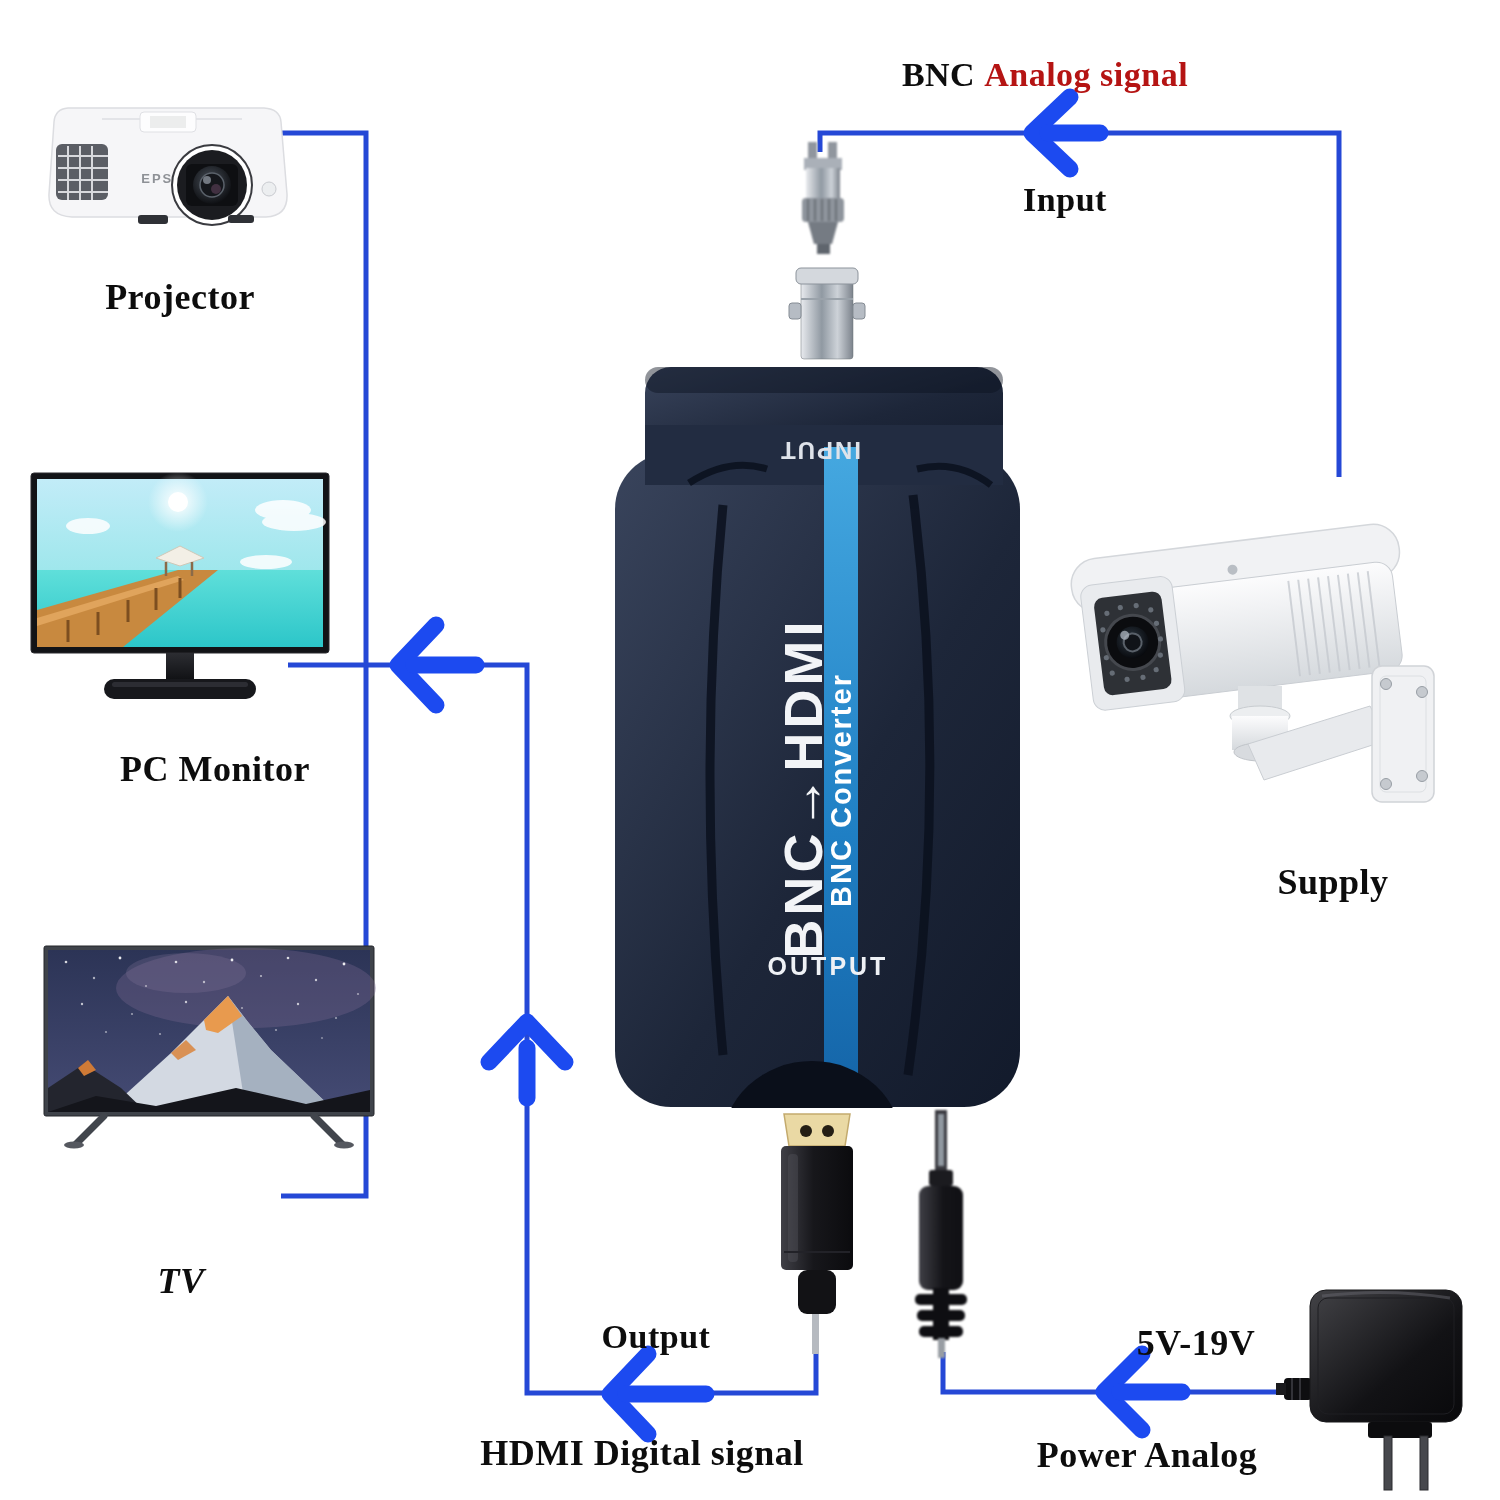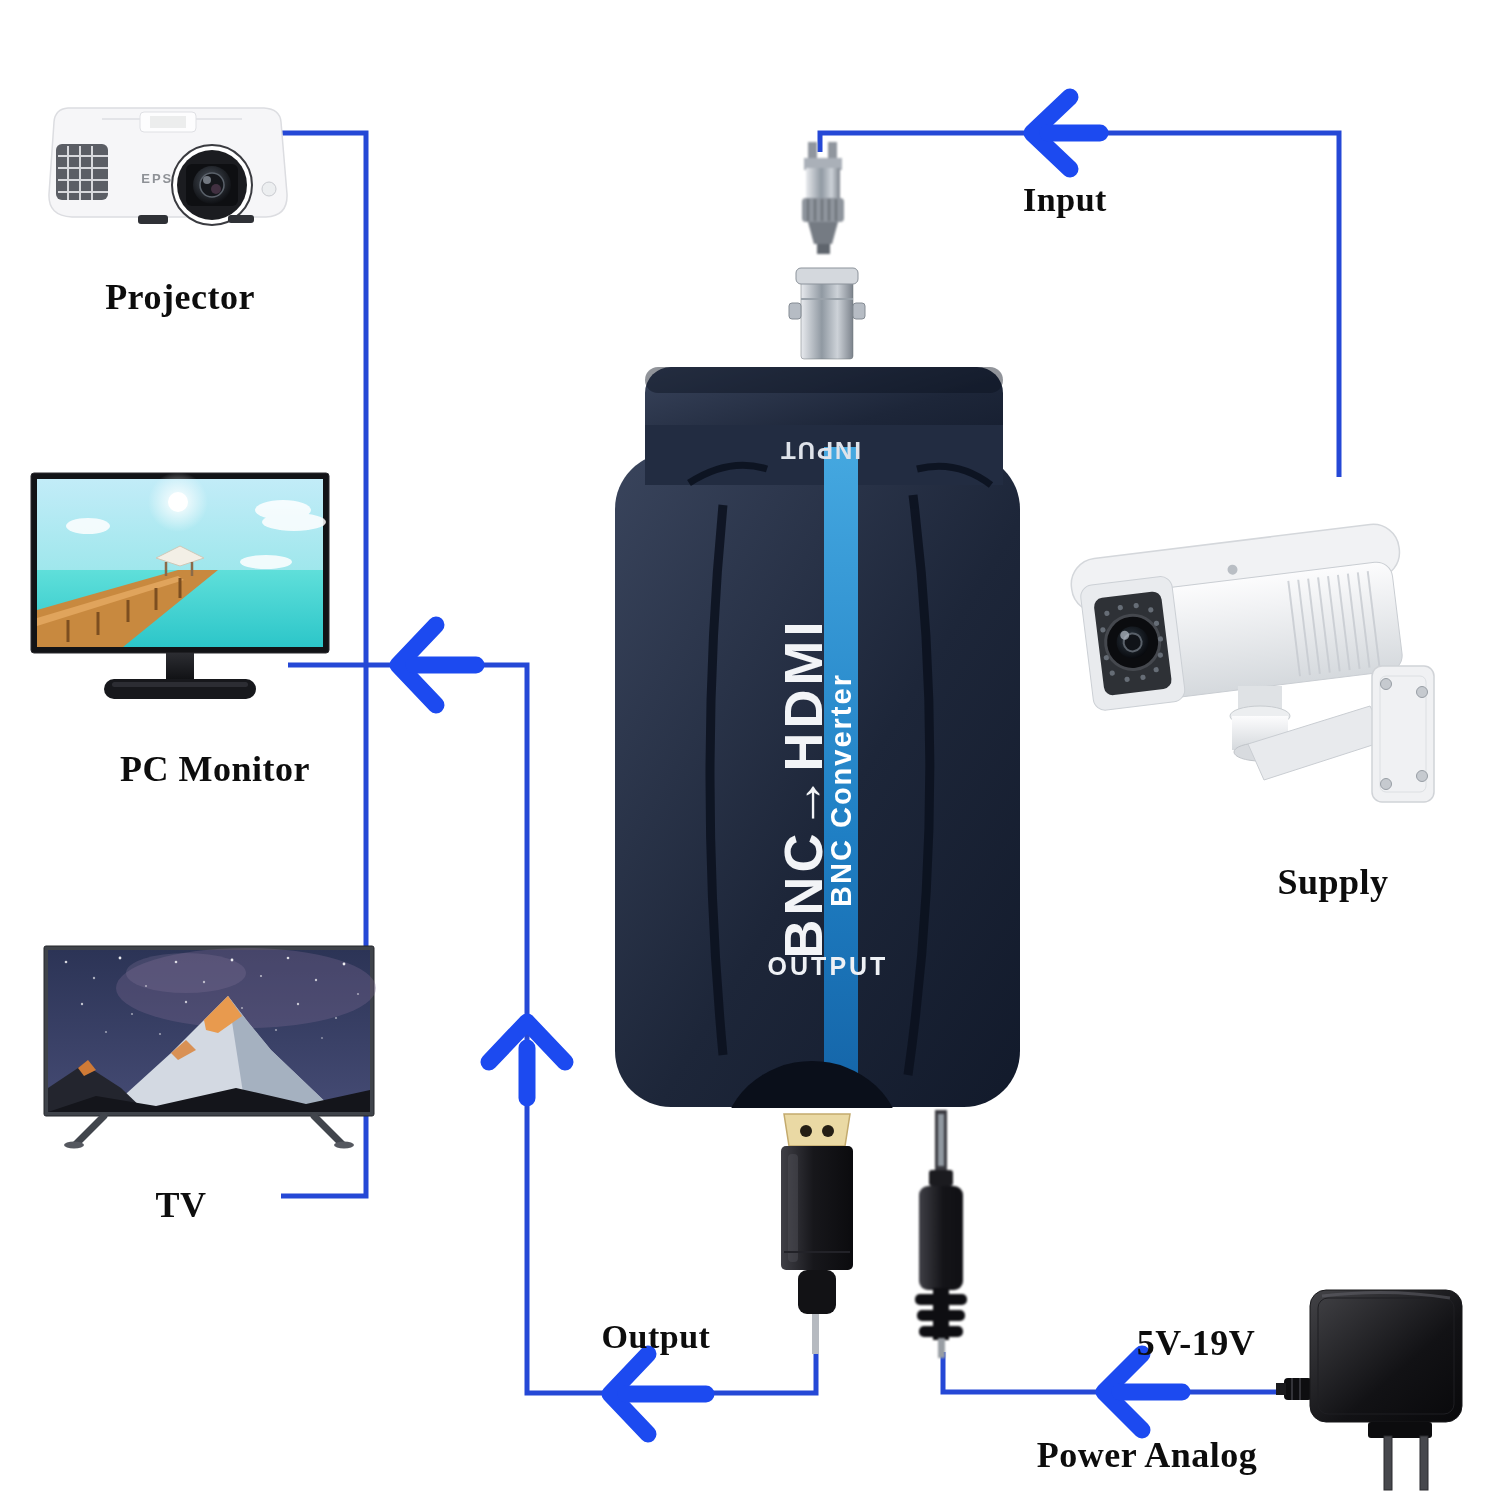--- a/index.html
+++ b/index.html
@@ -386,22 +386,26 @@
       <rect x="116" y="158" width="8" height="54" fill="#47484d" stroke="#2a2b2f"></rect>
       <rect x="152" y="158" width="8" height="54" fill="#47484d" stroke="#2a2b2f"></rect>
     </g>
   </svg>
 
   <div class="devtext" id="conv-title">BNC→HDMI</div>
   <div class="devtext" id="conv-subtitle">BNC  Converter</div>
   <div class="devtext" id="conv-input">INPUT</div>
   <div class="devtext" id="conv-output">OUTPUT</div>
 
+  <div class="lbl lbl-34" style="left:1045px;top:56px;">
+    <span>BNC</span>&nbsp;<span class="red">Analog signal</span>
+  </div>
   <div class="lbl lbl-34" style="left:1065px;top:181px;">Input</div>
   <div class="lbl lbl-36" style="left:180px;top:276px;">Projector</div>
   <div class="lbl lbl-36" style="left:177px;top:748px;margin-left:38px;">PC Monitor</div>
-  <div class="lbl lbl-36" style="left:181px;top:1184px;">TV</div>
+  <div class="lbl lbl-36" style="left:181px;top:1260px;font-style:italic;">TV</div>
   <div class="lbl lbl-36" style="left:1333px;top:861px;">Supply</div>
   <div class="lbl lbl-34" style="left:656px;top:1318px;">Output</div>
+  <div class="lbl lbl-36" style="left:642px;top:1432px;">HDMI Digital signal</div>
   <div class="lbl lbl-36" style="left:1196px;top:1322px;">5V-19V</div>
   <div class="lbl lbl-36" style="left:1147px;top:1434px;">Power Analog</div>
 
 </div>
 
 </body></html>

